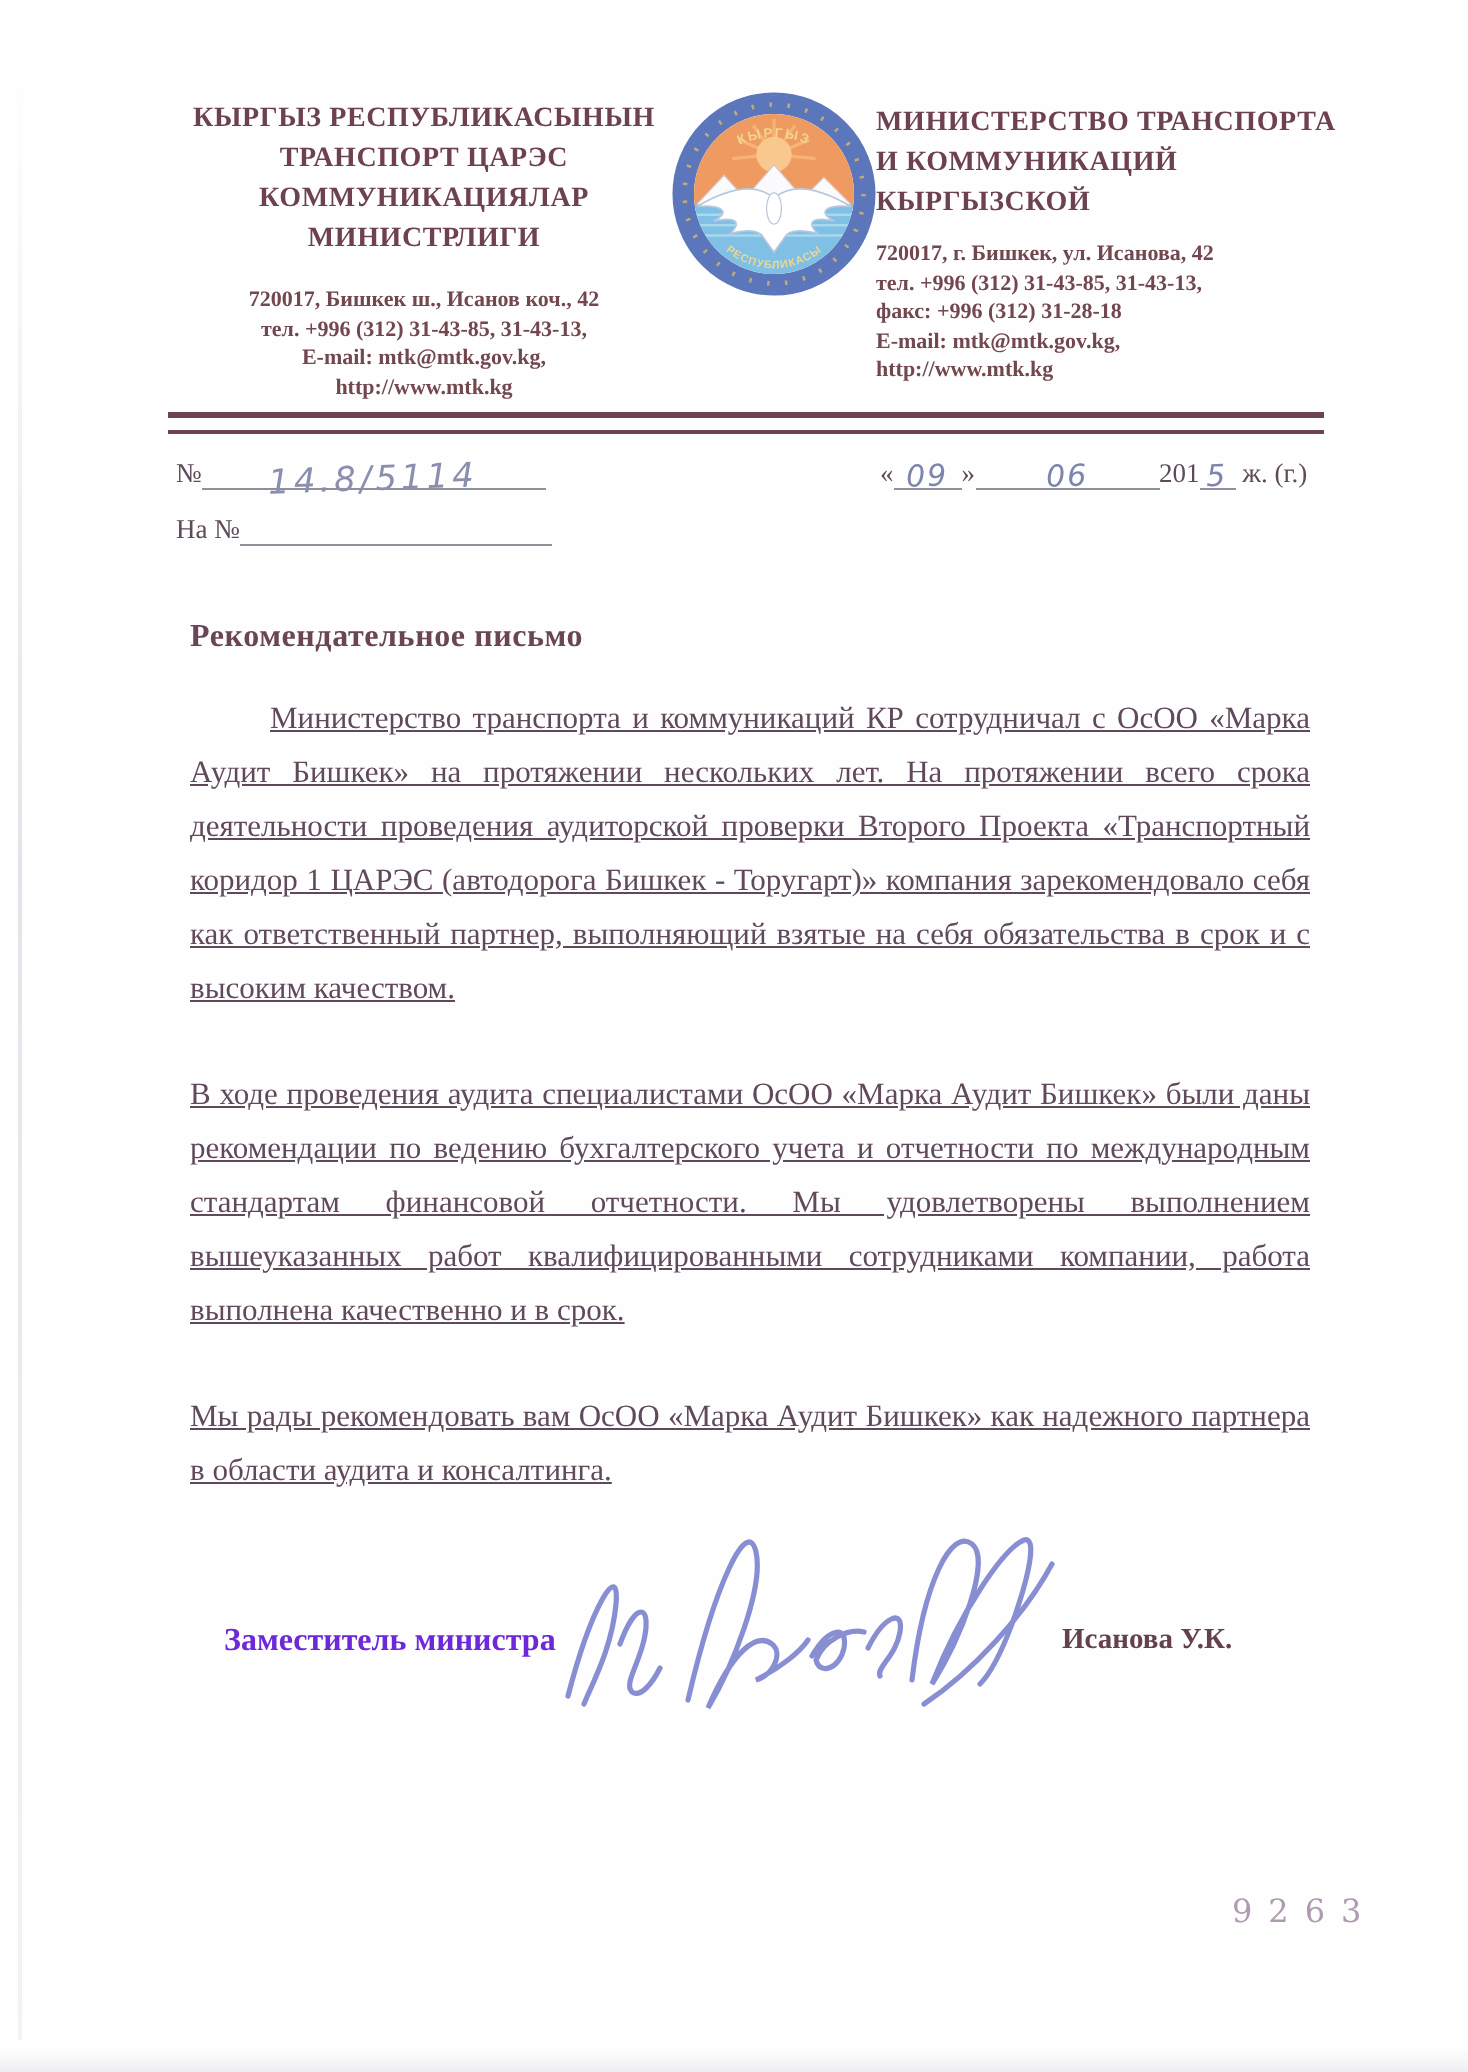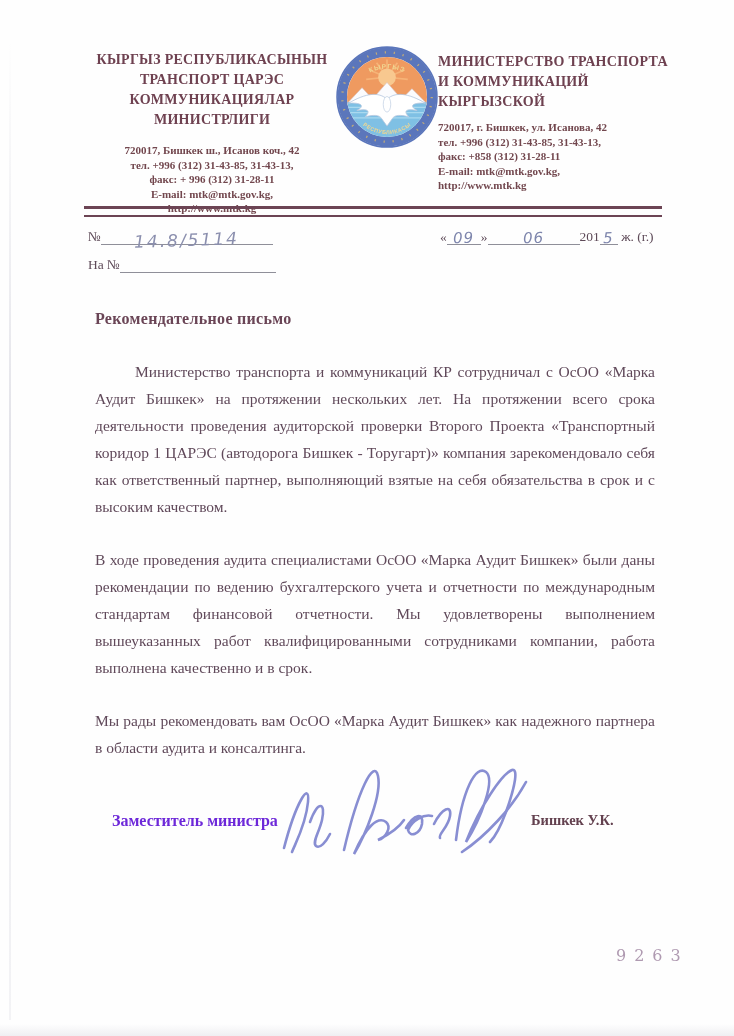--- a/index.html
+++ b/index.html
@@ -39,21 +39,21 @@
   .u{display:inline-block;border-bottom:1px solid #8f8f99;height:16px;vertical-align:bottom;text-align:center;}
   .hw{font-family:"DejaVu Sans", sans-serif;font-style:italic;color:#8b8fae;
       font-size:17px;letter-spacing:2px;display:inline-block;transform:rotate(-2deg) translateY(2px);}
   .hw-day,.hw-month,.hw-year{font-size:15px;color:#7d85ac;transform:rotate(-2deg) translateY(1px);letter-spacing:1px;}
 
   
   .title{position:absolute;left:95px;top:310px;width:560px;text-align:left;
     font-weight:bold;font-size:16px;color:#6a4556;letter-spacing:.3px;}
   .body-text{position:absolute;left:95px;top:346px;width:560px;
     font-size:15.5px;line-height:27px;color:#60495a;text-align:justify;}
-  .body-text p{margin:12px 0 26px 0;}
+  .body-text p{margin:0 0 26px 0;text-decoration:underline;}
   .body-text p.indent{text-indent:40px;}
 
   
   .sig-position{position:absolute;left:112px;top:812px;font-weight:bold;font-size:16px;color:#6d28d9;white-space:nowrap;}
   .sig-name{position:absolute;left:531px;top:812px;font-weight:bold;font-size:14.5px;color:#63414f;white-space:nowrap;}
   .sig-svg{position:absolute;left:266px;top:750px;width:280px;height:118px;}
 
   
   .stamp-number{position:absolute;left:616px;top:946px;
     font-family:"DejaVu Serif", serif;font-size:16px;letter-spacing:8px;
@@ -69,21 +69,20 @@
   <div class="lh-left">
     <div class="lh-title">
       <div>КЫРГЫЗ РЕСПУБЛИКАСЫНЫН</div>
       <div>ТРАНСПОРТ ЦАРЭС</div>
       <div>КОММУНИКАЦИЯЛАР</div>
       <div>МИНИСТРЛИГИ</div>
     </div>
     <div class="lh-addr">
       <div>720017, Бишкек ш., Исанов коч., 42</div>
       <div>тел. +996 (312) 31-43-85, 31-43-13,</div>
-      <div>факс: + 996 (312) 31-28-11</div>
       <div>E-mail: mtk@mtk.gov.kg,</div>
       <div>http://www.mtk.kg</div>
     </div>
   </div>
 
   <svg class="emblem" viewBox="0 0 100 100">
     <defs>
       <clipPath id="innerClip">
           <circle cx="50" cy="50" r="38.5"></circle>
         </clipPath>
@@ -125,21 +124,21 @@
 
   <div class="lh-right">
     <div class="lh-title">
       <div>МИНИСТЕРСТВО ТРАНСПОРТА</div>
       <div>И КОММУНИКАЦИЙ</div>
       <div>КЫРГЫЗСКОЙ</div>
     </div>
     <div class="lh-addr">
       <div>720017, г. Бишкек, ул. Исанова, 42</div>
       <div>тел. +996 (312) 31-43-85, 31-43-13,</div>
-      <div>факс: +858 (312) 31-28-11</div>
+      <div>факс: +996 (312) 31-28-18</div>
       <div>E-mail: mtk@mtk.gov.kg,</div>
       <div>http://www.mtk.kg</div>
     </div>
   </div>
 
   <div class="rule"></div>
 
   <div class="ref-row ref-num">
     <span>№</span><span class="u" style="width:172px;"><span class="hw">14.8/5114</span></span>
   </div>
@@ -165,16 +164,16 @@
     <g fill="none" stroke="#7f85cf" stroke-width="2.6" stroke-linecap="round" opacity=".92">
       <path d="M18,98 C30,52 44,30 42,52 C40,74 30,92 26,102"></path>
       <path d="M44,72 C52,50 60,52 56,70 C53,83 46,92 50,96 C54,99 60,92 64,84"></path>
       <path d="M78,100 C92,40 108,8 112,26 C116,44 100,84 88,104 C100,76 112,66 120,72 C126,77 120,88 112,90 C124,84 134,76 138,70"></path>
       <path d="M140,78 C148,64 158,62 156,74 C154,84 144,88 142,80 C146,70 158,64 166,66"></path>
       <path d="M168,74 C176,58 186,54 184,66 C182,78 172,84 174,88"></path>
       <path d="M190,90 C196,40 210,14 220,22 C230,30 214,70 200,92 C214,56 236,24 246,20 C252,18 250,34 240,62 C234,78 228,88 224,92"></path>
       <path d="M196,102 C220,86 246,58 260,32"></path>
     </g>
   </svg>
-  <div class="sig-name">Бишкек У.К.</div>
+  <div class="sig-name">Исанова У.К.</div>
 
   <div class="stamp-number">9263</div>
 </div>
 
 </body></html>

